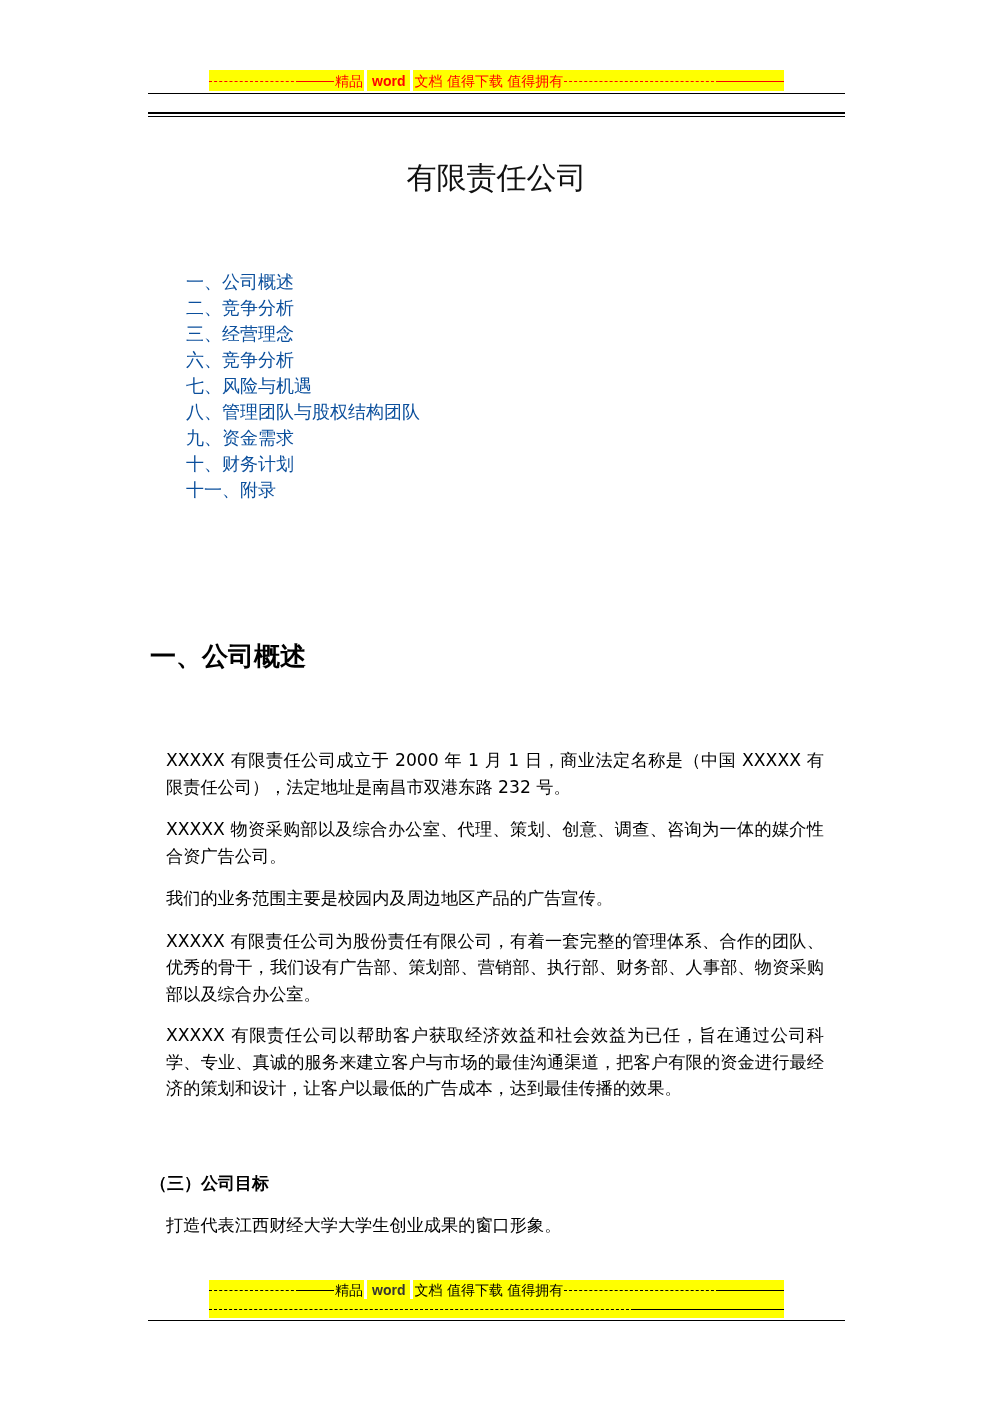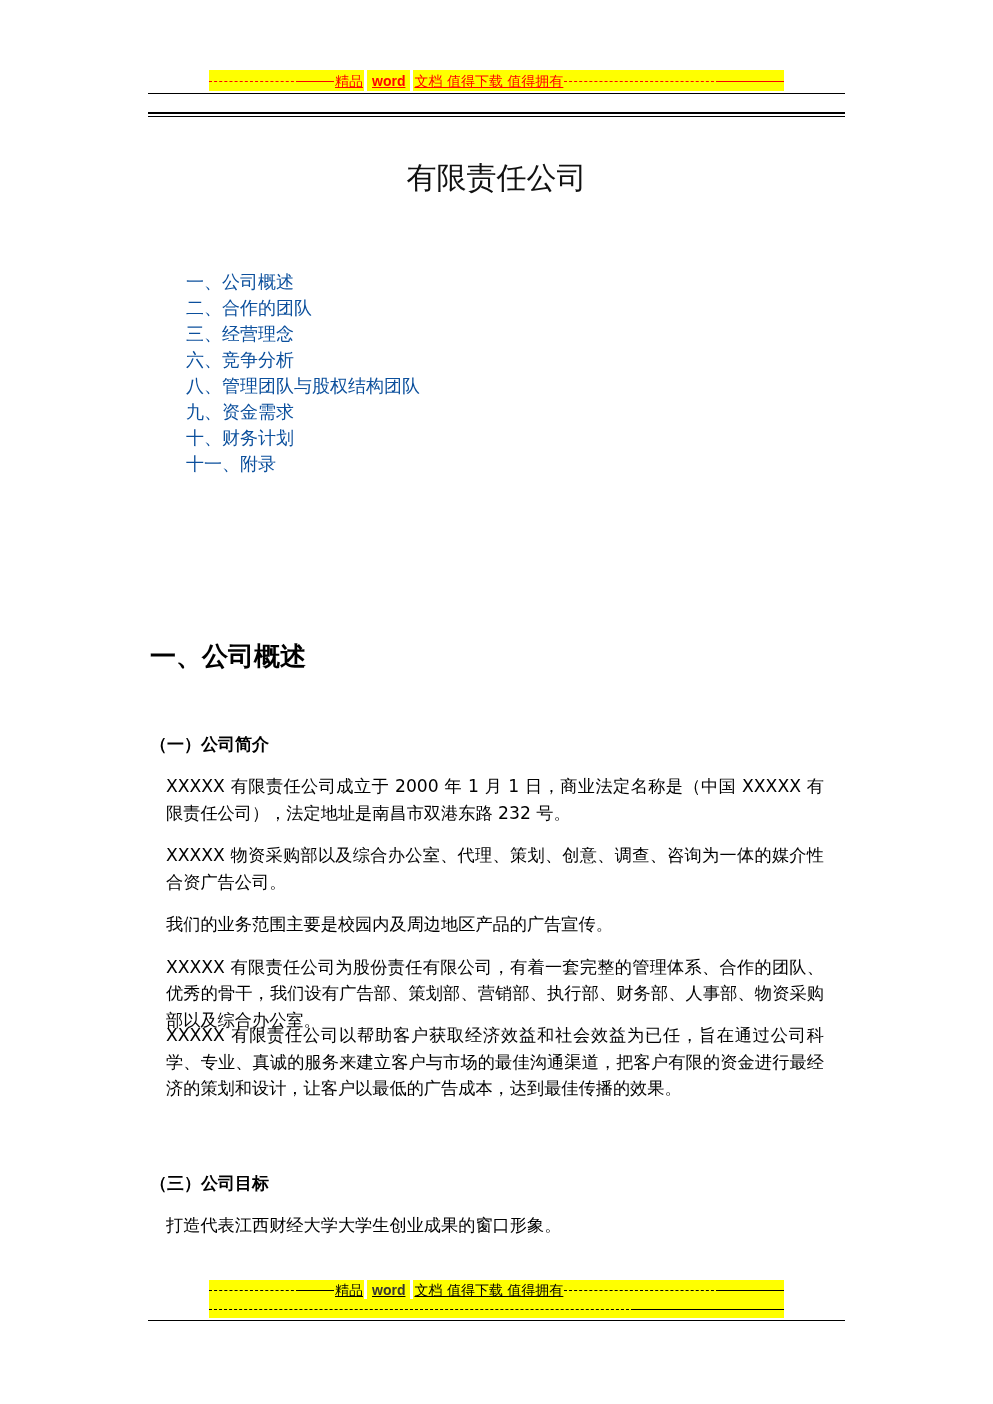--- a/index.html
+++ b/index.html
@@ -25,21 +25,20 @@
       position: absolute;
       left: 209px;
       width: 575px;
       background: #ffff00;
       font-size: 14px;
       line-height: 20px;
       white-space: nowrap;
       overflow: hidden;
       display: flex;
       align-items: center;
-      text-decoration: underline;
     }
     .banner.header {
       top: 70px;
       height: 21px;
       color: #ff0000;
     }
     .banner .dash {
       flex: 1 1 auto;
       height: 0;
       border-top: 1.5px dashed currentColor;
@@ -162,33 +161,33 @@
   </div>
 
   <div class="hline" style="top:93px;"></div>
   <div class="hline thick" style="top:112px;"></div>
   <div class="hline" style="top:116px;"></div>
 
   <div class="title">有限责任公司</div>
 
   <ul class="toc">
     <li>一、公司概述</li>
-    <li>二、合作的团队</li>
+    <li>二、竞争分析</li>
     <li>三、经营理念</li>
     <li>六、竞争分析</li>
+    <li>七、风险与机遇</li>
     <li>八、管理团队与股权结构团队</li>
     <li>九、资金需求</li>
     <li>十、财务计划</li>
     <li>十一、附录</li>
   </ul>
 
   <div class="h1">一、公司概述</div>
 
   <div class="section" style="top:731px;">
-    <div class="h2">（一）公司简介</div>
     <p class="para">XXXXX 有限责任公司成立于 2000 年 1 月 1 日，商业法定名称是（中国 XXXXX 有限责任公司），法定地址是南昌市双港东路 232 号。</p>
     <p class="para">XXXXX 物资采购部以及综合办公室、代理、策划、创意、调查、咨询为一体的媒介性合资广告公司。</p>
     <p class="para">我们的业务范围主要是校园内及周边地区产品的广告宣传。</p>
     <p class="para">XXXXX 有限责任公司为股份责任有限公司，有着一套完整的管理体系、合作的团队、优秀的骨干，我们设有广告部、策划部、营销部、执行部、财务部、人事部、物资采购部以及综合办公室。</p>
   </div>
 
   <div class="section" style="top:1006px;">
     <p class="para">XXXXX 有限责任公司以帮助客户获取经济效益和社会效益为已任，旨在通过公司科学、专业、真诚的服务来建立客户与市场的最佳沟通渠道，把客户有限的资金进行最经济的策划和设计，让客户以最低的广告成本，达到最佳传播的效果。</p>
   </div>
 

